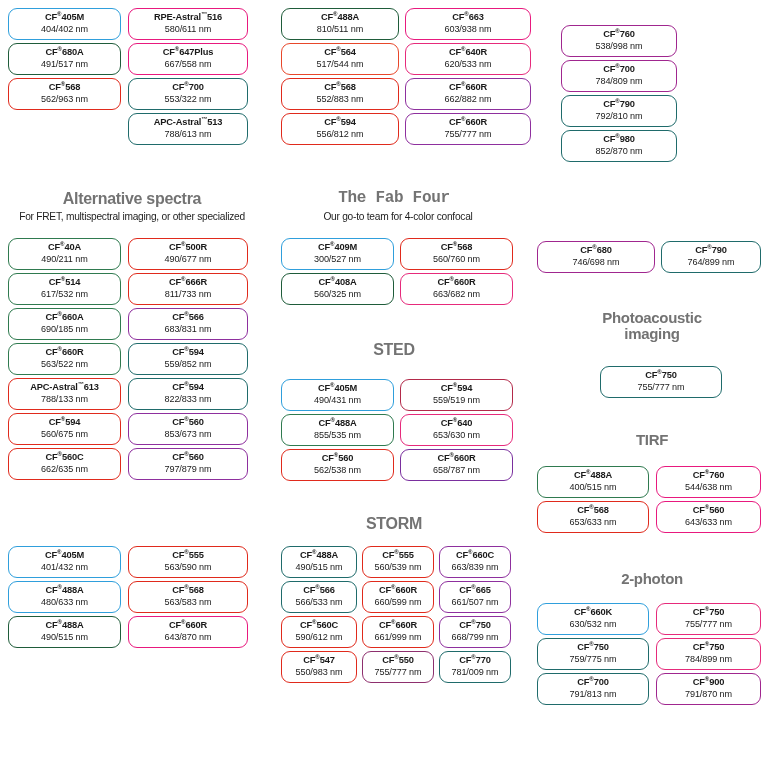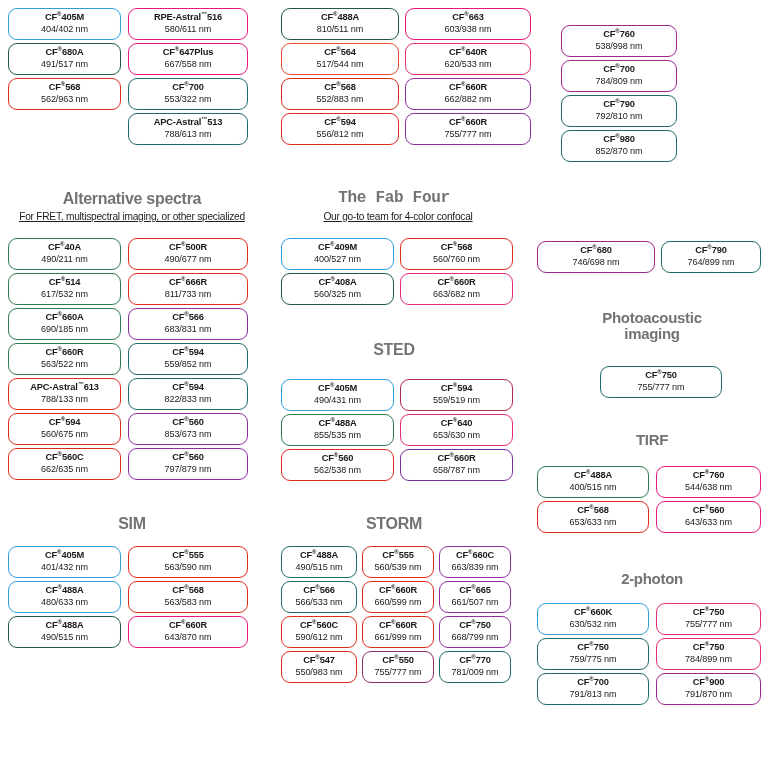--- a/index.html
+++ b/index.html
@@ -64,33 +64,31 @@
   }
   .sec-sub{
     position:absolute;
     text-align:center;
     font-weight:400;
     font-size:10.2px;
     color:#1e1e1e;
     letter-spacing:-0.25px;
     line-height:1.15;
     white-space:nowrap;
-    text-decoration:underline;
   }
 </style>
 </head>
 <body>
 
 <div id="stage">
     <div class="sec-title" style="left: 8px; top: 190px; width: 248px; font-size: 16px;">Alternative spectra</div>
     <div class="sec-sub" style="left: 8px; top: 211px; width: 248px;">For FRET, multispectral imaging, or other specialized</div>
     <div class="sec-title" style="left: 278px; top: 190px; width: 232px; font-size: 16px; font-family: Liberation Mono, monospace;">The Fab Four</div>
     <div class="sec-sub" style="left: 282px; top: 211px; width: 232px;">Our go-to team for 4-color confocal</div>
     <div class="sec-title" style="left: 278px; top: 341px; width: 232px; font-size: 16px;">STED</div>
-    <div class="sec-title" style="left: 8px; top: 515px; width: 248px; font-size: 16px;">SIM</div>
     <div class="sec-title" style="left: 278px; top: 515px; width: 232px; font-size: 16px;">STORM</div>
     <div class="sec-title" style="left: 540px; top: 310px; width: 224px; font-size: 15px;">Photoacoustic
 imaging</div>
     <div class="sec-title" style="left: 540px; top: 432px; width: 224px; font-size: 15px;">TIRF</div>
     <div class="sec-title" style="left: 540px; top: 571px; width: 224px; font-size: 15px;">2-photon</div>
     <div class="pill" style="left: 8px; top: 8px; width: 113px; height: 32px; border-color: rgb(47, 159, 220);">
       <div class="nm">CF<sup>®</sup>405M</div>
       <div class="wl">404/402 nm</div>
     </div>
     <div class="pill" style="left: 8px; top: 43px; width: 113px; height: 32px; border-color: rgb(31, 92, 58);">
@@ -216,21 +214,21 @@
     <div class="pill" style="left: 128px; top: 413px; width: 120px; height: 32px; border-color: rgb(142, 47, 158);">
       <div class="nm">CF<sup>®</sup>560</div>
       <div class="wl">853/673 nm</div>
     </div>
     <div class="pill" style="left: 128px; top: 448px; width: 120px; height: 32px; border-color: rgb(142, 47, 158);">
       <div class="nm">CF<sup>®</sup>560</div>
       <div class="wl">797/879 nm</div>
     </div>
     <div class="pill" style="left: 281px; top: 238px; width: 113px; height: 32px; border-color: rgb(47, 159, 220);">
       <div class="nm">CF<sup>®</sup>409M</div>
-      <div class="wl">400/527 nm</div>
+      <div class="wl">300/527 nm</div>
     </div>
     <div class="pill" style="left: 281px; top: 273px; width: 113px; height: 32px; border-color: rgb(31, 92, 58);">
       <div class="nm">CF<sup>®</sup>408A</div>
       <div class="wl">560/325 nm</div>
     </div>
     <div class="pill" style="left: 400px; top: 238px; width: 113px; height: 32px; border-color: rgb(224, 42, 28);">
       <div class="nm">CF<sup>®</sup>568</div>
       <div class="wl">560/760 nm</div>
     </div>
     <div class="pill" style="left: 400px; top: 273px; width: 113px; height: 32px; border-color: rgb(230, 42, 123);">

